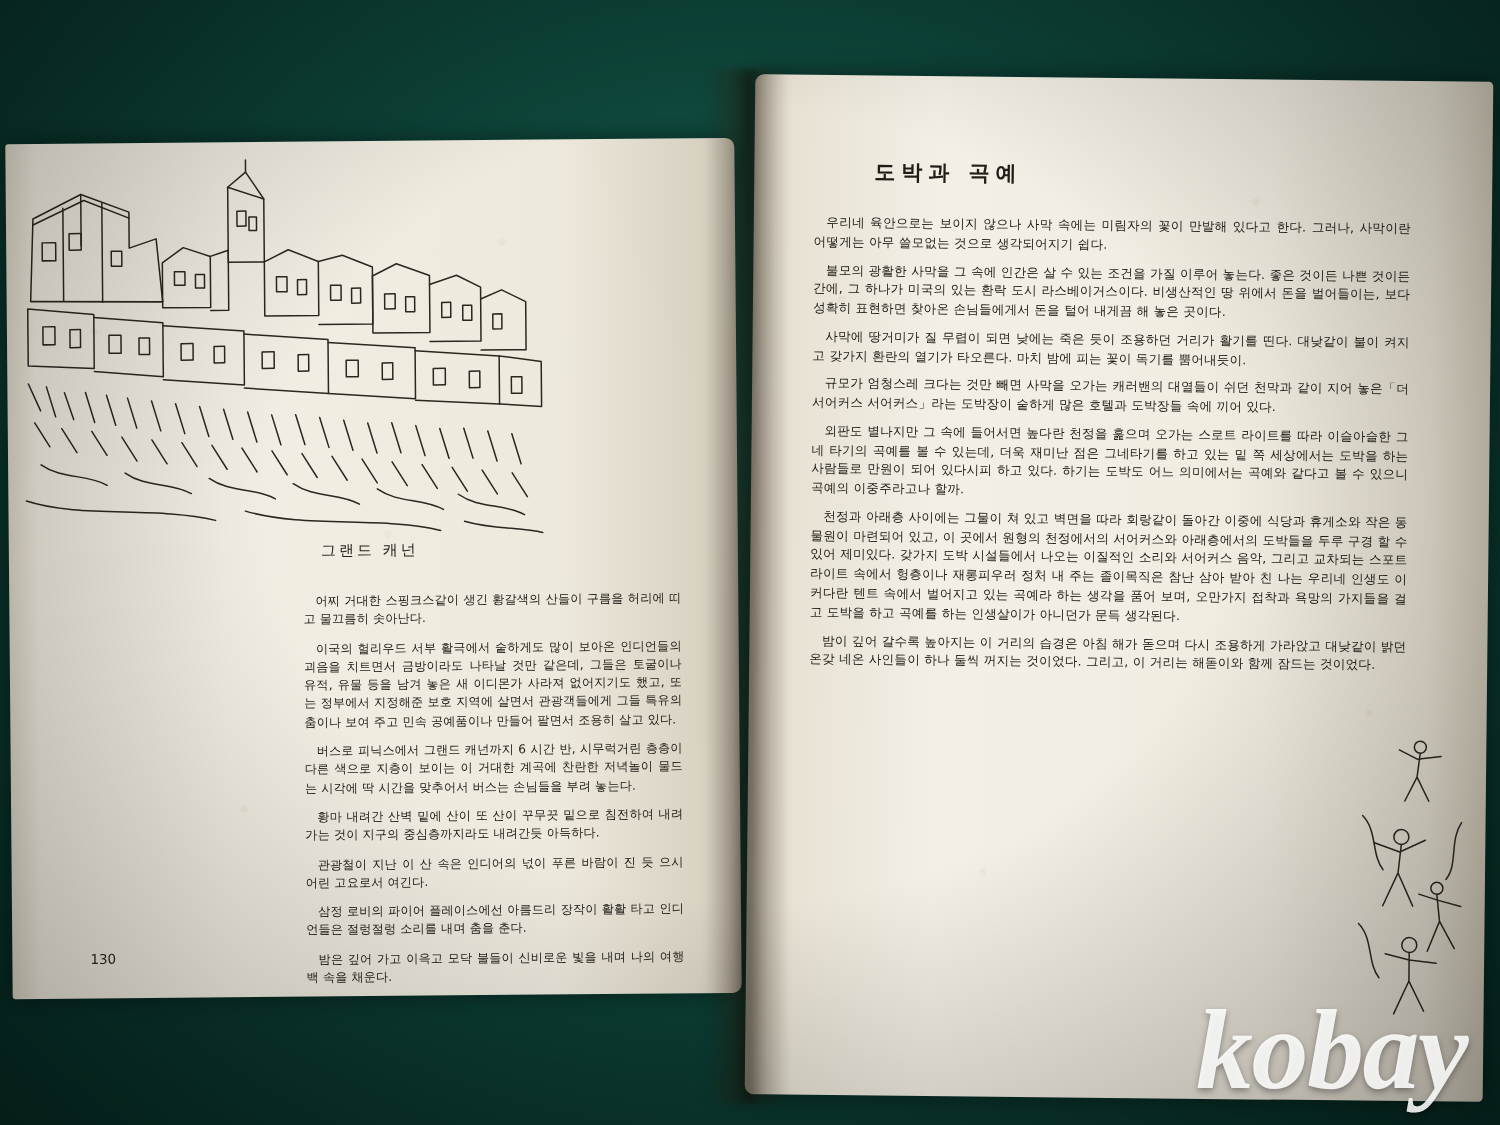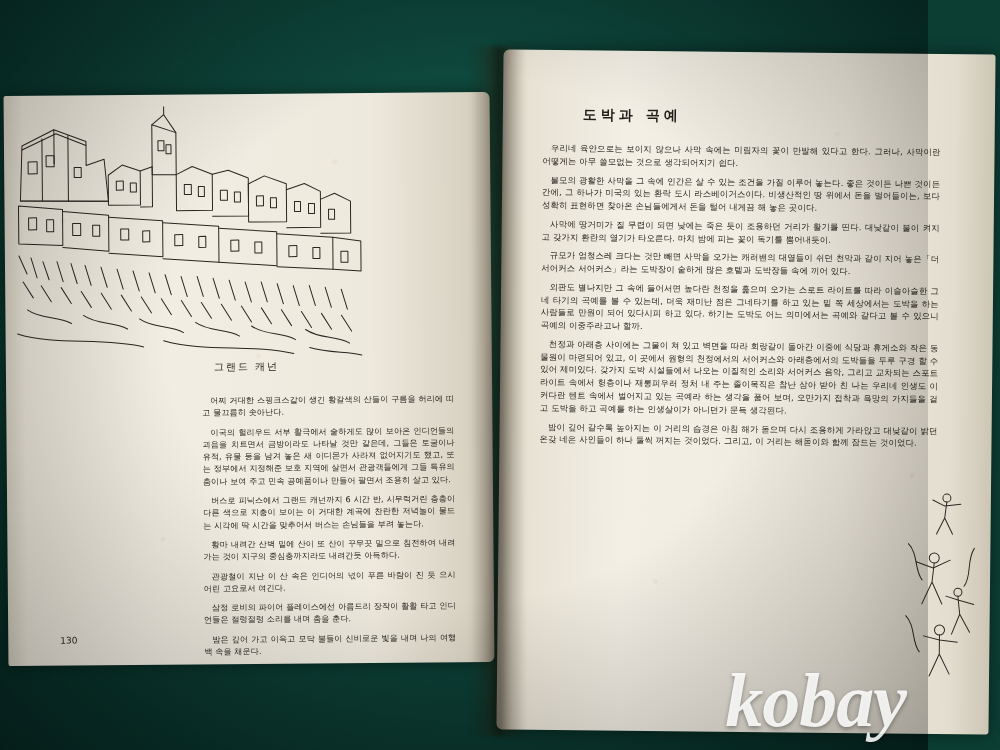--- a/index.html
+++ b/index.html
@@ -7,21 +7,21 @@
     padding: 0;
     width: 1000px;
     height: 750px;
     overflow: hidden;
     background: #0c3e34;
     font-family: "Liberation Serif", serif;
   }
 
   #scene {
     position: relative;
-    width: 928px;
+    width: 1000px;
     height: 750px;
     background:
       radial-gradient(ellipse at 50% 40%, #14584a 0%, #0d4338 45%, #072a24 100%);
   }
 
   
   .book {
     position: absolute;
     left: 0px;
     top: 6px;

